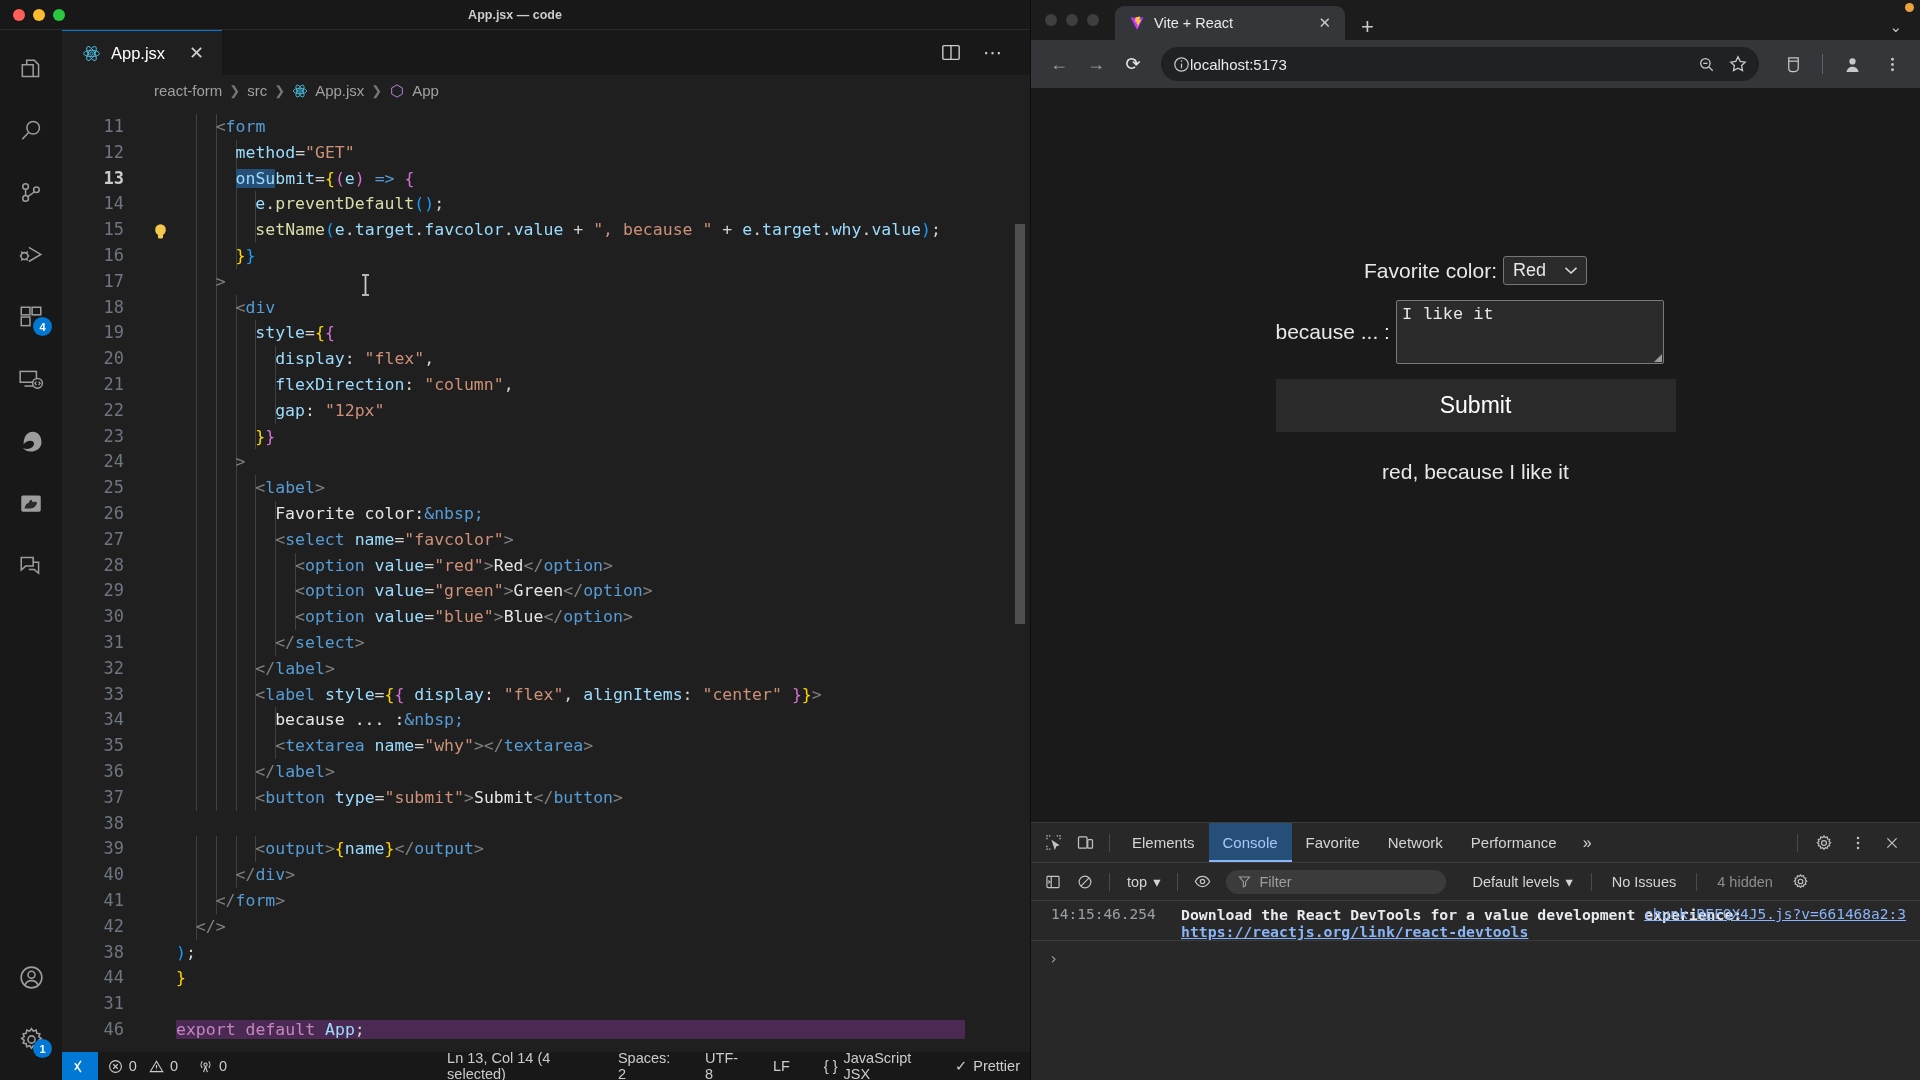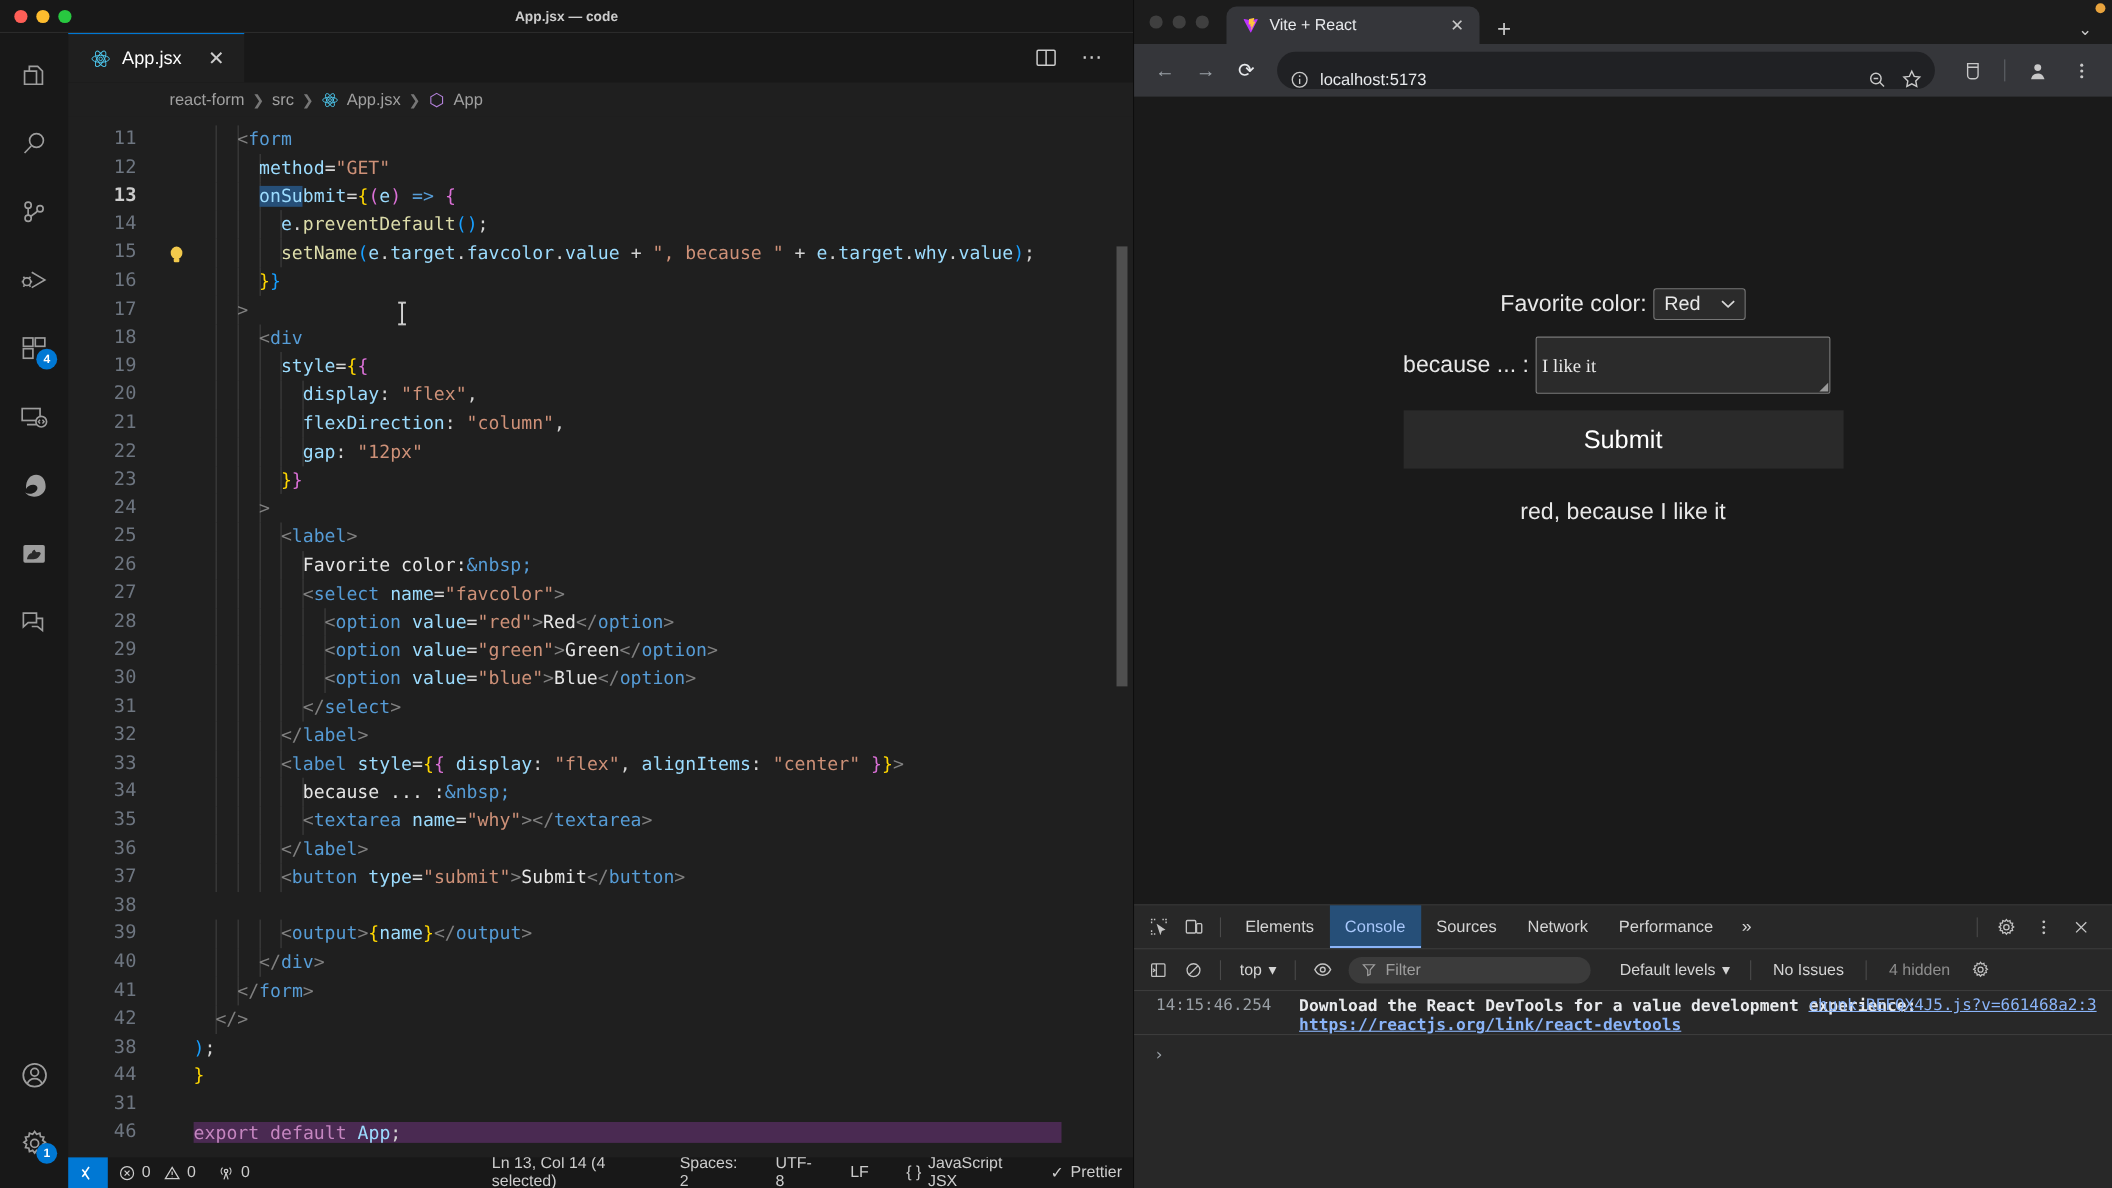--- a/index.html
+++ b/index.html
@@ -181,21 +181,21 @@
     height: 48px; background: #35363a; display: flex; align-items: center;
     gap: 3px; padding: 0 11px; flex: none;
   }
   .nav-btn {
     width: 34px; height: 34px; display: flex; align-items: center; justify-content: center;
     color: #9aa0a6; border-radius: 50%; font-size: 18px;
   }
   .nav-btn.active { color: #e8eaed; }
   .omnibox {
     flex: 1; height: 34px; background: #202124; border-radius: 17px;
-    display: flex; align-items: flex-end; gap: 10px; padding: 0 12px;
+    display: flex; align-items: center; padding: 0 12px;
     margin: 17px 8px;
   }
   .omni-url { font-size: 15px; color: #e8eaed; flex: 1; }
   .omni-icons { display: flex; align-items: center; gap: 14px; color: #c8c8c8; }
   .tb-right { display: flex; align-items: center; gap: 6px; color: #c8c8c8; padding-left: 6px;}
   .tb-div { width: 1px; height: 20px; background: #5f6368; margin: 0 6px; }
 
   .viewport {
     flex: 1; background: #1a1a1a; position: relative; min-height: 0;
     display: flex; align-items: center; justify-content: center;
@@ -209,24 +209,24 @@
   .f-label { font-size: 21px; color: #e8e8e8; font-family: "Liberation Sans", sans-serif; }
   .f-select {
     margin-left: 6px;
     background: #2b2b2b; color: #e8e8e8; border: 1px solid #767676;
     border-radius: 3px; font-size: 18px; padding: 3px 8px 3px 9px;
     display: flex; align-items: center; gap: 18px;
     font-family: "Liberation Sans", sans-serif;
   }
   .f-row2 { display: flex; align-items: center; }
   .f-textarea {
-    width: 268px; height: 52px; background: #2b2b2b;
+    width: 268px; height: 64px; background: #2b2b2b;
     border: 1px solid #7a7a7a; border-radius: 2px;
-    color: #e8e8e8; font-family: Liberation Serif, serif;
-    font-size: 17px; padding: 16px 5px; position: relative;
+    color: #e8e8e8; font-family: Liberation Mono, monospace;
+    font-size: 17px; padding: 4px 5px; position: relative;
     overflow: hidden;
   }
   .ta-grip {
     position: absolute; right: 1px; bottom: 1px;
     width: 0; height: 0; border-style: solid;
     border-width: 0 0 8px 8px; border-color: transparent transparent #9a9a9a transparent;
   }
   .f-submit {
     background: #2a2a2a; border: none; color: #ffffff;
     font-size: 23px; padding: 13px 0; width: 100%;
@@ -677,21 +677,21 @@
         </span>
         <span class="dt-icobtn">
           <svg width="17" height="17" viewBox="0 0 18 18" fill="none" stroke="#c4c4c4" stroke-width="1.3">
             <rect x="1.6" y="3" width="9" height="12" rx="1"></rect>
               <rect x="11.4" y="6" width="5" height="9" rx="1"></rect>
           </svg>
         </span>
         <span class="dt-sep"></span>
         <span class="dt-tab">Elements</span>
         <span class="dt-tab sel">Console</span>
-        <span class="dt-tab">Sources</span>
+        <span class="dt-tab">Favorite</span>
         <span class="dt-tab">Network</span>
         <span class="dt-tab">Performance</span>
         <span class="dt-more">»</span>
         <span class="dt-right">
           <span class="dt-sep"></span>
           <span class="dt-icobtn">
             <svg width="18" height="18" viewBox="0 0 20 20" fill="none" stroke="#c4c4c4" stroke-width="1.3">
               <circle cx="10" cy="10" r="2.7"></circle>
               <path d="M10 2.2 l1.4 1.8 l2.2-.7 l.4 2.3 l2.3 .4 l-.7 2.2 l1.8 1.4 l-1.8 1.4 l.7 2.2 l-2.3 .4 l-.4 2.3 l-2.2-.7 l-1.4 1.8 l-1.4-1.8 l-2.2 .7 l-.4-2.3 l-2.3-.4 l.7-2.2 l-1.8-1.4 l1.8-1.4 l-.7-2.2 l2.3-.4 l.4-2.3 l2.2 .7z"></path>
             </svg>

